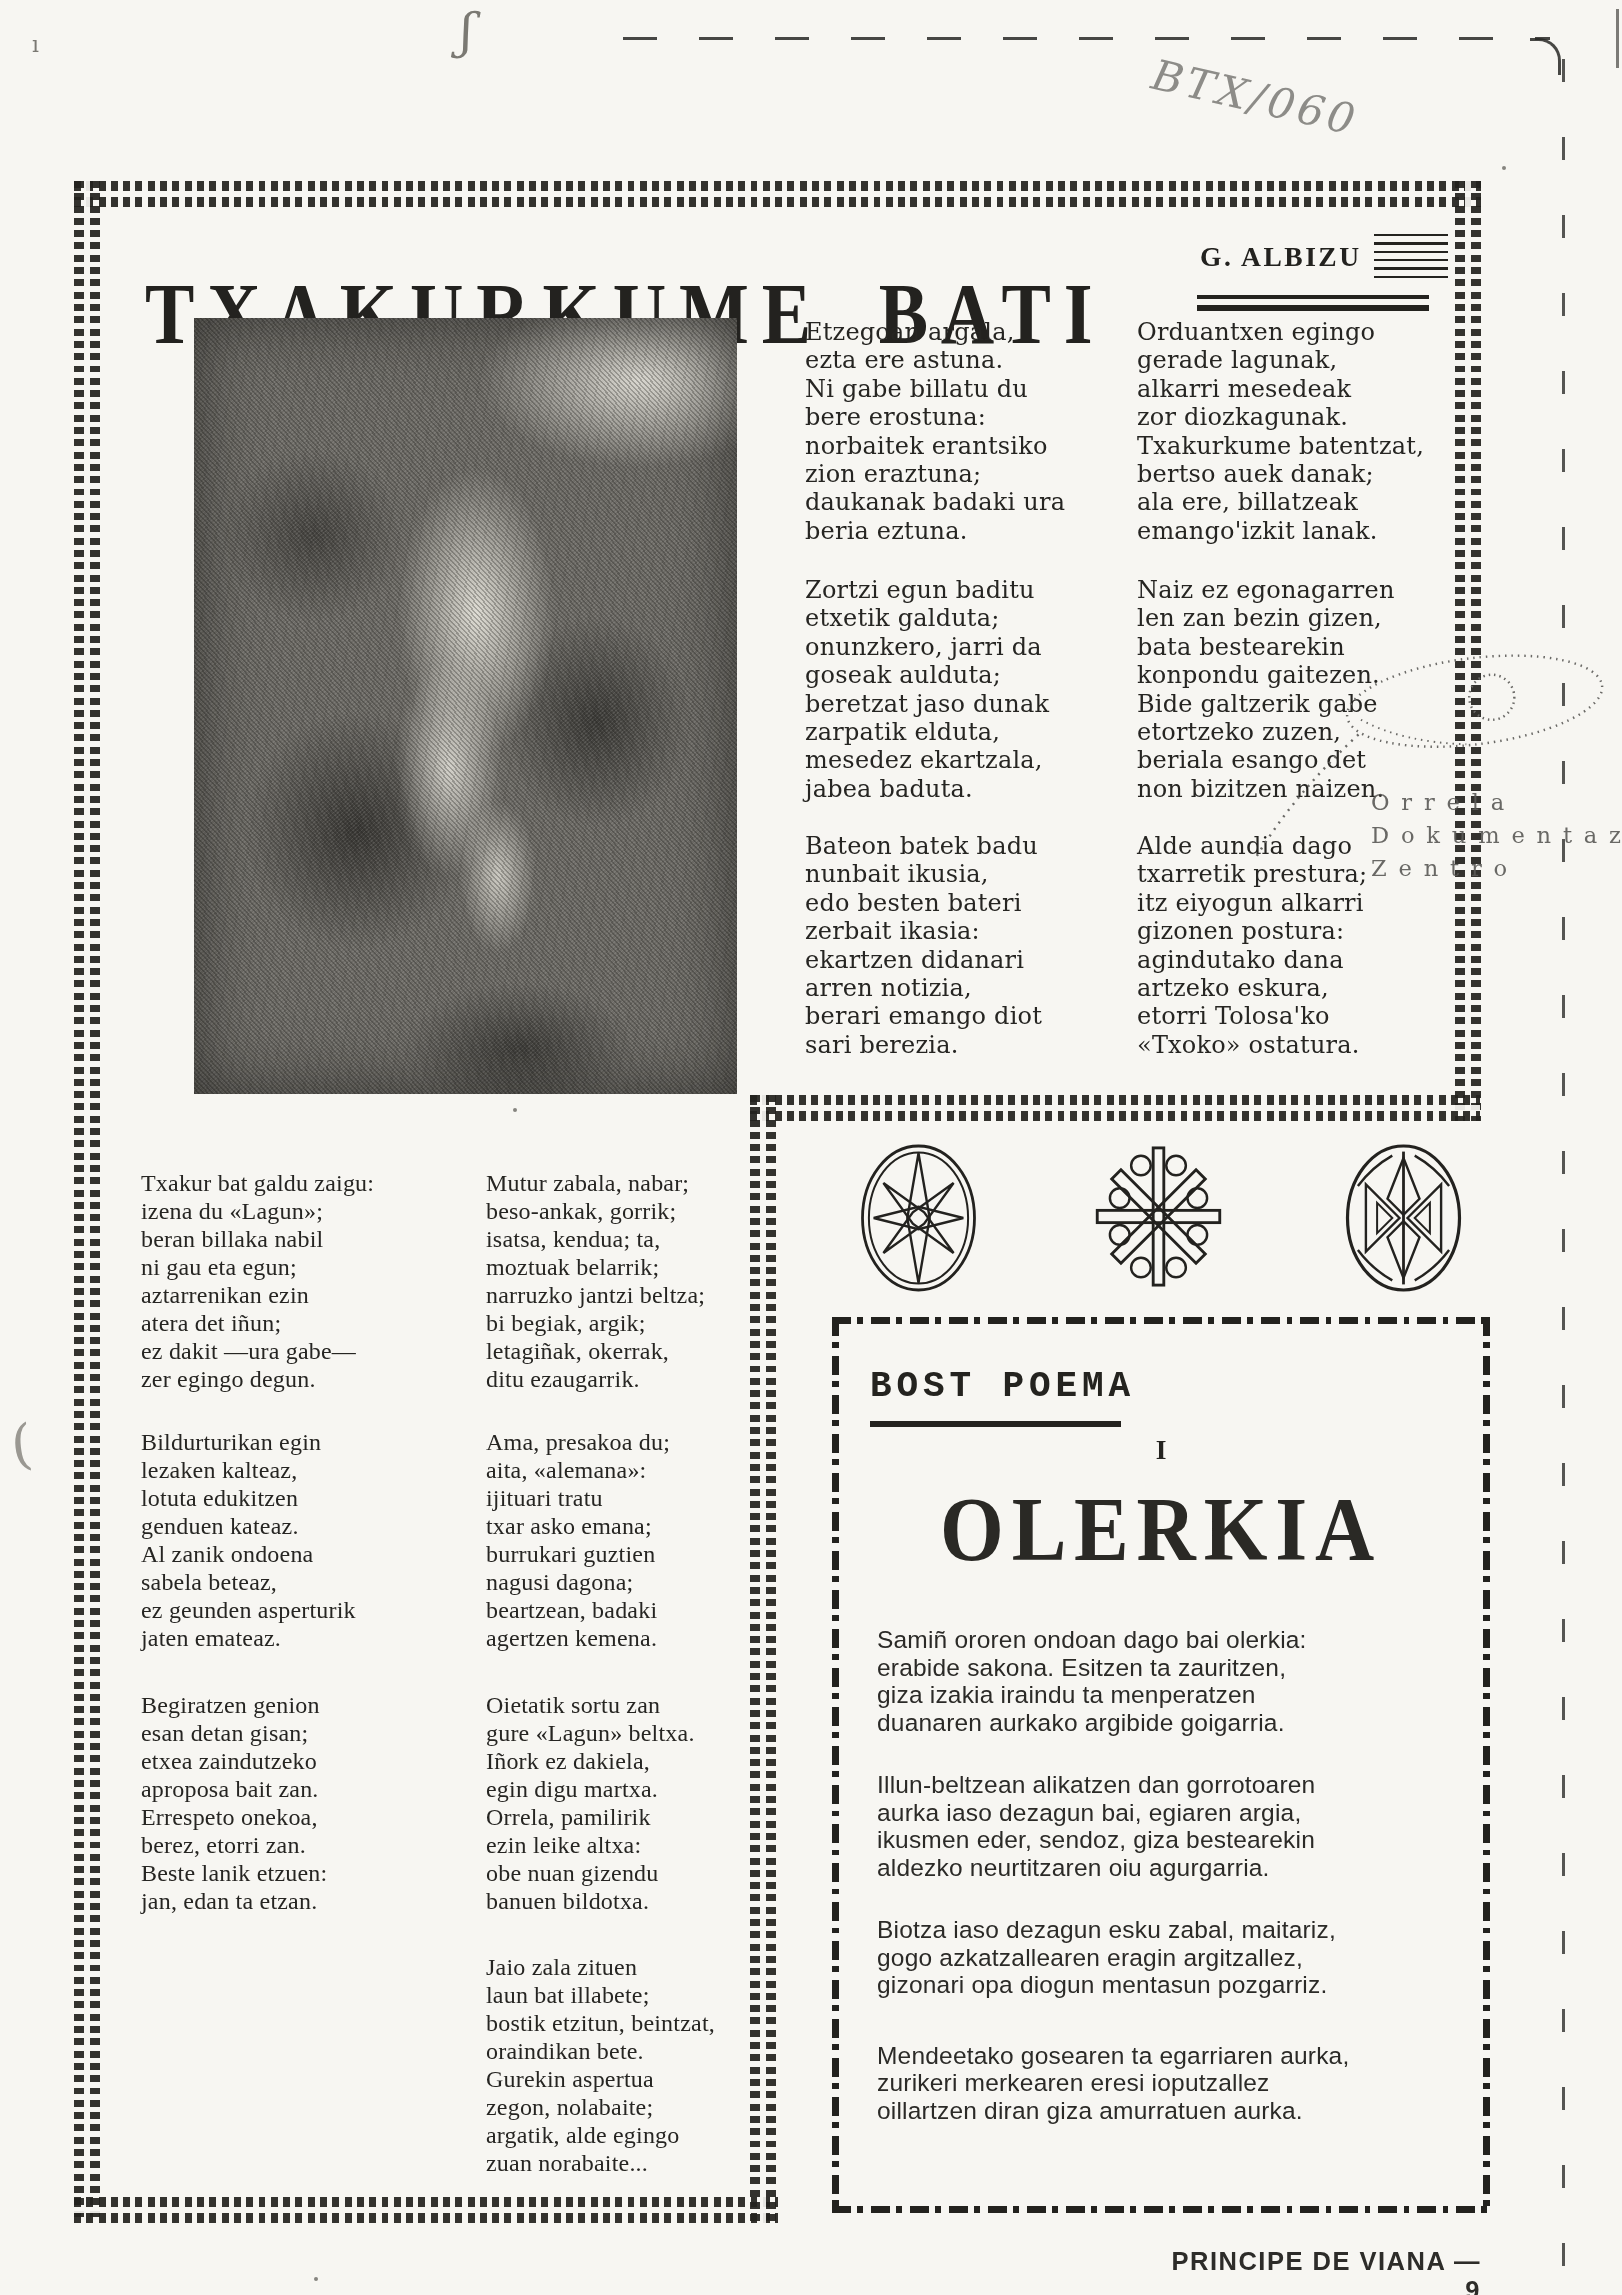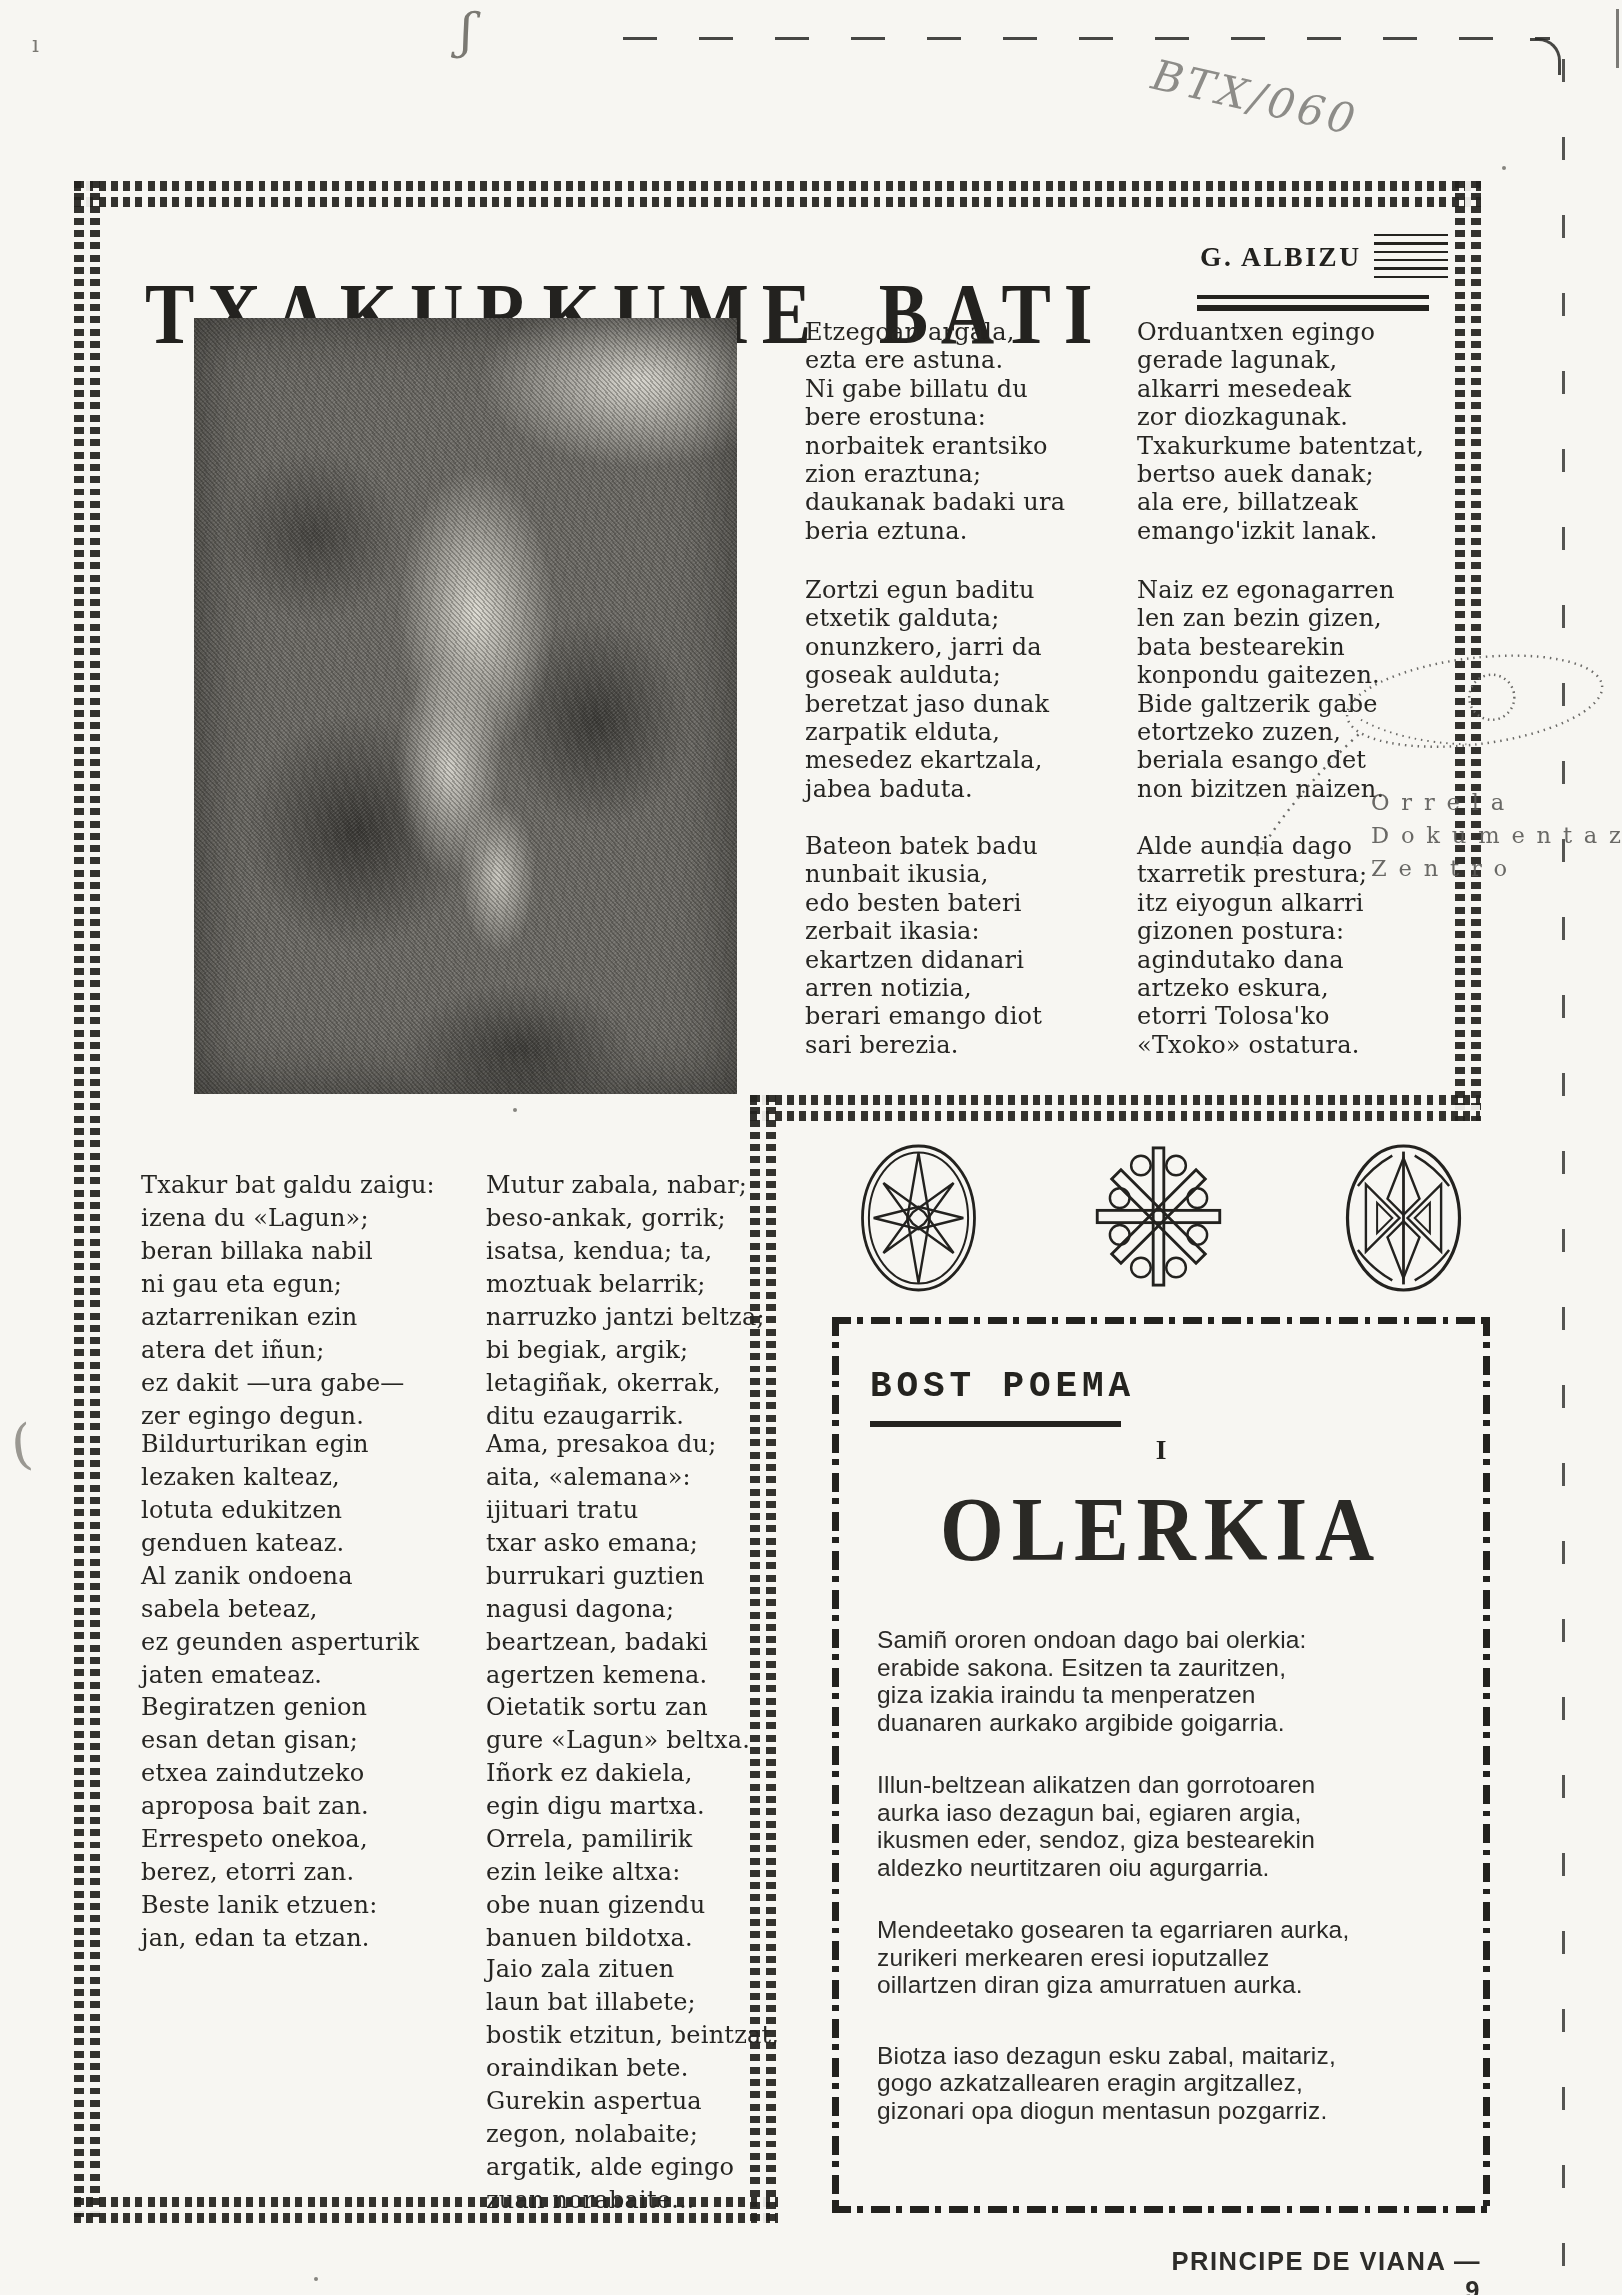--- a/index.html
+++ b/index.html
@@ -48,21 +48,21 @@
       radial-gradient(10% 14% at 56% 72%, rgba(233,231,222,.75), rgba(233,231,222,0) 70%),
       radial-gradient(30% 22% at 30% 66%, rgba(22,21,19,.6), rgba(22,21,19,0) 70%),
       radial-gradient(26% 20% at 74% 52%, rgba(18,18,16,.55), rgba(18,18,16,0) 68%),
       radial-gradient(24% 16% at 22% 28%, rgba(24,23,21,.45), rgba(24,23,21,0) 70%),
       radial-gradient(30% 12% at 60% 94%, rgba(20,20,18,.5), rgba(20,20,18,0) 70%);
     box-shadow: inset 0 0 64px rgba(15,15,13,.55);}
 
   .verse{position:absolute;width:324px;white-space:pre-line;
     font-family:"DejaVu Serif",serif;font-size:24px;line-height:28.4px;
     letter-spacing:0.2px;color:#262522;}
-  .verse.main{line-height:33px;}
+  .verse.main{line-height:28px;font-family:Liberation Serif, serif;}
 
   .stamp-line{position:absolute;left:1371px;white-space:nowrap;
     font-family:"DejaVu Serif",serif;font-size:22.6px;letter-spacing:11.8px;
     color:#5a5956;opacity:.9;}
   .rosette{position:absolute;}
 
   .olerkia-box{position:absolute;left:832px;top:1317px;width:658px;height:896px;}
   .kicker{position:absolute;left:38px;top:49px;font-family:Liberation Mono, monospace;
     font-weight:700;font-size:36px;letter-spacing:4.9px;color:#24231f;}
   .kicker-rule{position:absolute;left:38px;top:104px;width:251px;height:5.9px;background:#24231f;}
@@ -310,25 +310,25 @@
 
     <div class="olerkia-paras">
       <p>Samiñ ororen ondoan dago bai olerkia:
 erabide sakona. Esitzen ta zauritzen,
 giza izakia iraindu ta menperatzen
 duanaren aurkako argibide goigarria.</p>
       <p>Illun-beltzean alikatzen dan gorrotoaren
 aurka iaso dezagun bai, egiaren argia,
 ikusmen eder, sendoz, giza bestearekin
 aldezko neurtitzaren oiu agurgarria.</p>
+      <p>Biotza iaso dezagun esku zabal, maitariz,
+gogo azkatzallearen eragin argitzallez,
+gizonari opa diogun mentasun pozgarriz.</p>
       <p>Mendeetako gosearen ta egarriaren aurka,
 zurikeri merkearen eresi ioputzallez
 oillartzen diran giza amurratuen aurka.</p>
-      <p>Biotza iaso dezagun esku zabal, maitariz,
-gogo azkatzallearen eragin argitzallez,
-gizonari opa diogun mentasun pozgarriz.</p>
     </div>
   </div>
 
   <div class="footer">PRINCIPE DE VIANA — 9</div>
 
 </div>
 
 
 </body></html>

